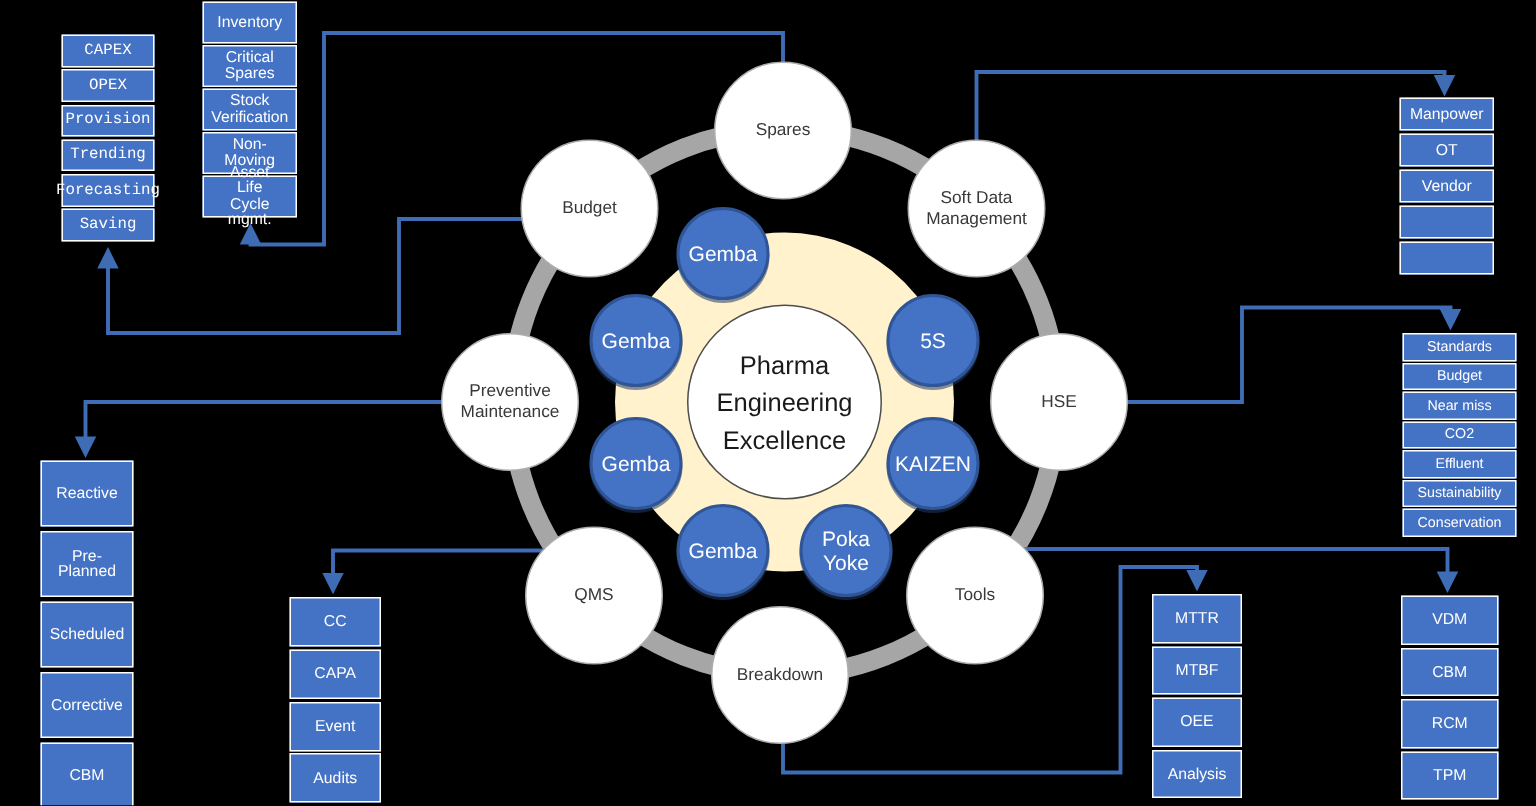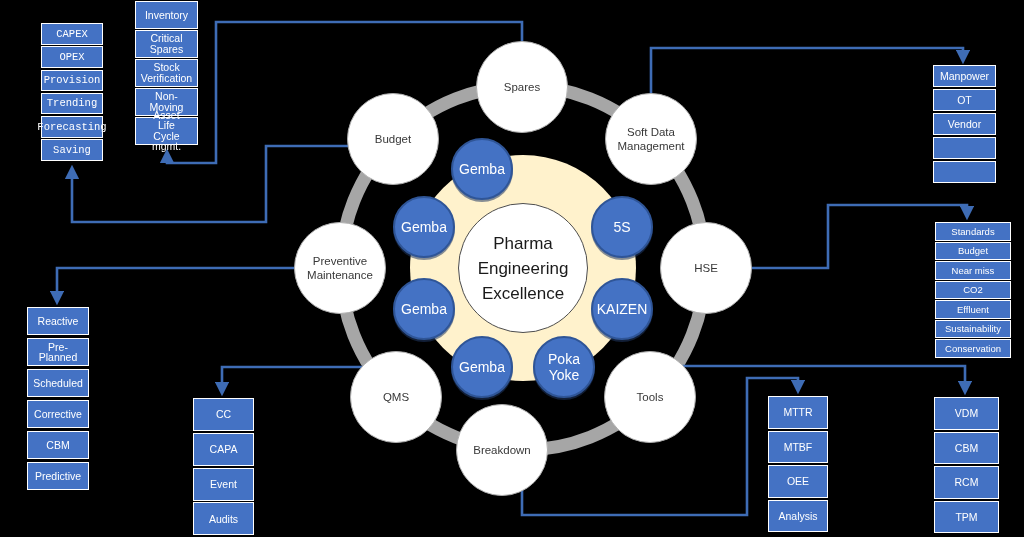--- a/index.html
+++ b/index.html
@@ -34,21 +34,21 @@
   .vlist{position:absolute;display:flex;flex-direction:column;z-index:4;}
   .vlist .box{
     background:#4472C4;border:1.5px solid #FFFFFF;box-sizing:border-box;
     color:#FFFFFF;display:flex;align-items:center;justify-content:center;
     text-align:center;font-size:10.5px;line-height:1.0;flex:0 0 auto;padding:0 12px;
   }
   #budget-list{left:41px;top:23px;width:62px;gap:1.8px;font-family:Liberation Mono, monospace;}   #budget-list .box{height:21.5px;}
   #spares-list{left:135px;top:1px;width:63px;gap:1.5px;}   #spares-list .box{height:27.5px;line-height:.98;}
   #manpower-list{left:933px;top:65px;width:63px;gap:2px;border-radius:23px;}  #manpower-list .box{height:22px;}
   #hse-list{left:935px;top:222px;width:76px;gap:1px;}      #hse-list .box{height:18.5px;font-size:9.5px;}
-  #pm-list{left:27px;top:307px;width:62px;gap:3px;}        #pm-list .box{height:28px;}
+  #pm-list{left:27px;top:307px;width:62px;gap:3px;}        #pm-list .box{height:44px;}
   #qms-list{left:193px;top:398px;width:61px;gap:1.8px;}    #qms-list .box{height:33px;}
   #mttr-list{left:768px;top:396px;width:60px;gap:2px;}     #mttr-list .box{height:32.5px;}
   #vdm-list{left:934px;top:397px;width:65px;gap:2px;}      #vdm-list .box{height:32.5px;}
 </style>
 </head>
 <body>
 
 <div id="stage">
 
   <svg class="wires" width="1024" height="537" viewBox="0 0 1024 537">
@@ -77,21 +77,21 @@
     </div>
   <div class="node outer-node" style="left:605px;top:93px;">
       <span>Soft Data Management</span>
     </div>
   <div class="node outer-node" style="left:660px;top:222px;">
       <span>HSE</span>
     </div>
   <div class="node outer-node" style="left:604px;top:351px;">
       <span>Tools</span>
     </div>
-  <div class="node outer-node" style="left:456px;top:404px;justify-content:center;">
+  <div class="node outer-node" style="left:474px;top:404px;justify-content:center;">
       <span>Breakdown</span>
     </div>
   <div class="node outer-node" style="left:350px;top:351px;">
       <span>QMS</span>
     </div>
   <div class="node outer-node" style="left:294px;top:222px;">
       <span>Preventive Maintenance</span>
     </div>
   <div class="node outer-node" style="left:347px;top:93px;">
       <span>Budget</span>

